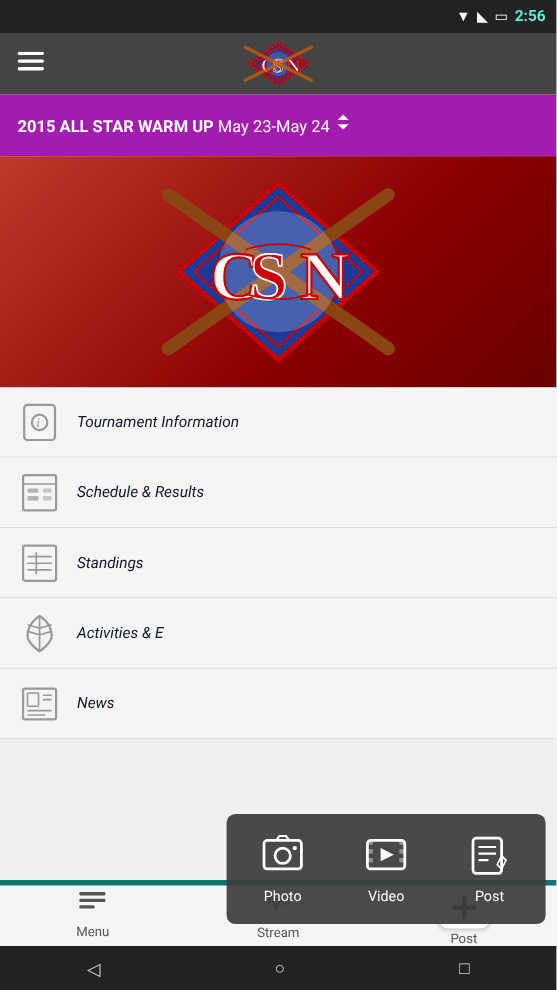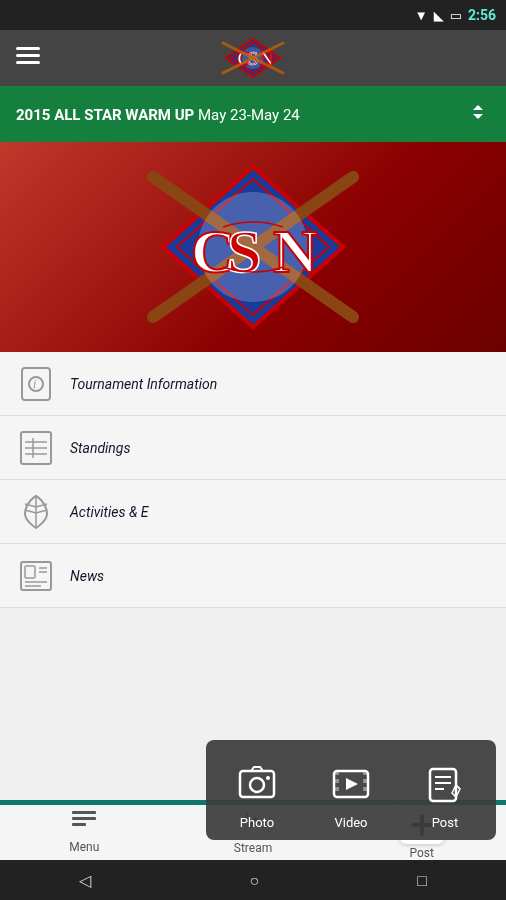--- a/index.html
+++ b/index.html
@@ -47,24 +47,23 @@
     .logo-container {
       display: flex;
       align-items: center;
       justify-content: center;
     }
 
     
     .banner-bar {
       width: 100%;
       height: 56px;
-      background: #15803d;
-      display: flex;
-      align-items: center;
-      justify-content: space-between;
+      background: #a21caf;
+      display: flex;
+      align-items: center;
       padding: 0 16px;
     }
 
     
     .hero {
       width: 100%;
       height: 210px;
       background: linear-gradient(135deg, #c0392b 0%, #8B0000 60%, #6B0000 100%);
       display: flex;
       align-items: center;
@@ -111,21 +110,21 @@
       display: flex;
       flex-direction: row;
       padding: 10px 8px;
       gap: 8px;
       z-index: 100;
     }
     .post-option {
       display: flex;
       flex-direction: column;
       align-items: center;
-      justify-content: flex-end;
+      justify-content: center;
       width: 86px;
       height: 80px;
       cursor: pointer;
       border-radius: 6px;
     }
     .post-option-icon {
       color: white;
       font-size: 32px;
       margin-bottom: 4px;
     }
@@ -277,20 +276,33 @@
     <div class="menu-item-icon">
       <svg width="32" height="36" viewBox="0 0 32 36" fill="none" xmlns="http://www.w3.org/2000/svg">
         <rect x="2" y="2" width="28" height="32" rx="3" stroke="#999" stroke-width="2" fill="none"></rect>
         <circle cx="16" cy="18" r="7" stroke="#999" stroke-width="2" fill="none"></circle>
         <text x="13" y="22" font-family="serif" font-style="italic" font-size="12" fill="#999">i</text>
       </svg>
     </div>
     <span class="menu-item-label">Tournament Information</span>
   </div>
 
+  <div class="menu-item">
+    <div class="menu-item-icon">
+      <svg width="34" height="36" viewBox="0 0 34 36" fill="none" xmlns="http://www.w3.org/2000/svg">
+        <rect x="2" y="2" width="30" height="32" rx="2" stroke="#999" stroke-width="2" fill="none"></rect>
+        <line x1="2" y1="10" x2="32" y2="10" stroke="#999" stroke-width="1.5"></line>
+        <rect x="6" y="14" width="10" height="4" rx="1" fill="#999" opacity="0.7"></rect>
+        <rect x="6" y="21" width="10" height="4" rx="1" fill="#999" opacity="0.7"></rect>
+        <rect x="20" y="14" width="8" height="4" rx="1" fill="#999" opacity="0.5"></rect>
+        <rect x="20" y="21" width="8" height="4" rx="1" fill="#999" opacity="0.5"></rect>
+      </svg>
+    </div>
+    <span class="menu-item-label">Schedule &amp; Results</span>
+  </div>
 
   <div class="menu-item">
     <div class="menu-item-icon">
       <svg width="34" height="36" viewBox="0 0 34 36" fill="none" xmlns="http://www.w3.org/2000/svg">
         <rect x="2" y="2" width="30" height="32" rx="2" stroke="#999" stroke-width="2" fill="none"></rect>
         <line x1="6" y1="12" x2="28" y2="12" stroke="#999" stroke-width="1.5"></line>
         <line x1="6" y1="18" x2="28" y2="18" stroke="#999" stroke-width="1.5"></line>
         <line x1="6" y1="24" x2="28" y2="24" stroke="#999" stroke-width="1.5"></line>
         <line x1="14" y1="8" x2="14" y2="28" stroke="#999" stroke-width="1.5"></line>
       </svg>

